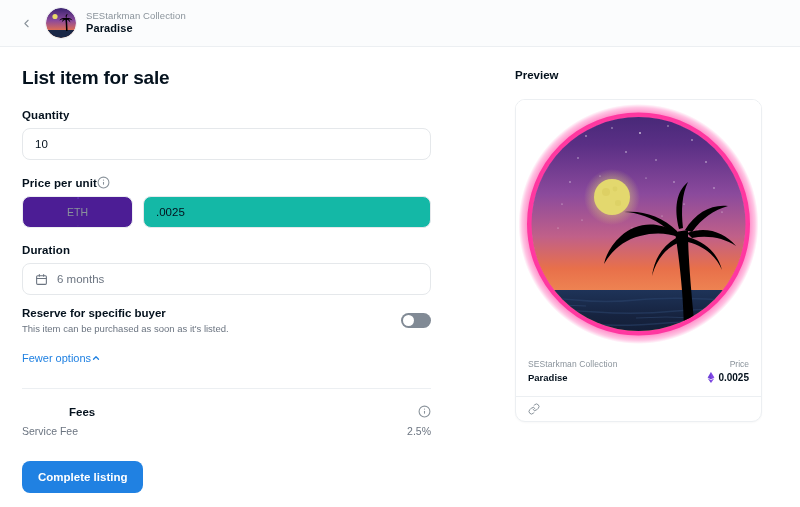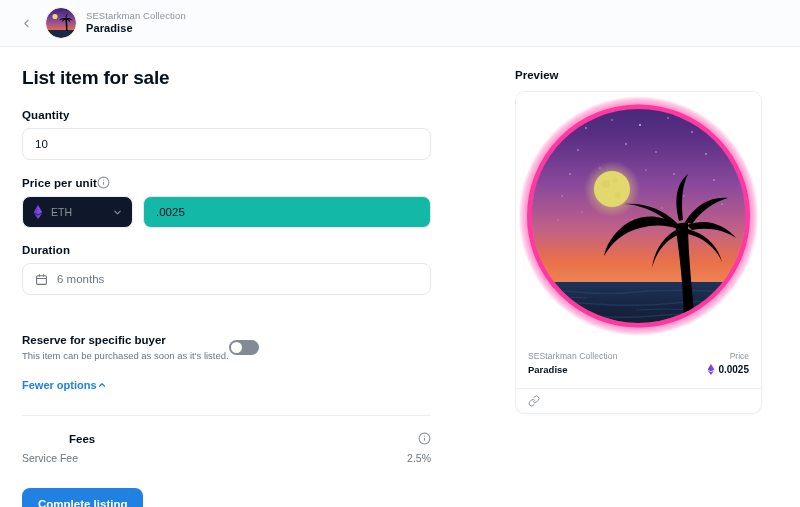--- a/index.html
+++ b/index.html
@@ -55,76 +55,76 @@
     height: 32px; border: 1px solid #e5e8eb; border-radius: 8px;
     background: #fff; display: flex; align-items: center;
     padding: 15px 12px; font-size: 11.5px; color: #04111d;
     width: 409px;
   }
   .hint { font-size: 9px; color: #8a939b; text-align: right; width: 409px; margin-top: 5px; }
 
   .price-row { display: flex; gap: 10px; width: 409px; }
   .token-select {
     width: 111px; height: 32px;
-    background: #0f172a; border: 1px solid #eceff2; border-radius: 8px;
-    display: flex; align-items: center; padding: 0 9px; gap: 7px; cursor: pointer;
+    background: #4c1d95; border: 1px solid #eceff2; border-radius: 8px;
+    display: flex; align-items: center; padding: 0 9px; gap: 7px; cursor: pointer; flex-direction: column;
   }
   .token-label { font-size: 10.5px; color: #8a939b; font-weight: 400; flex: 1 1 auto; }
   .price-input {
     flex: 1 1 auto; height: 32px;
     border: 1px solid #e5e8eb; border-radius: 8px; background: #14b8a6;
     display: flex; align-items: center; padding: 0 12px;
     font-size: 11.5px; color: #04111d;
   }
   .fiat { font-size: 9px; color: #8a939b; text-align: right; width: 409px; margin-top: 5px; }
 
   .duration-box {
     height: 32px; width: 409px;
     border: 1px solid #e5e8eb; border-radius: 8px; background: #fff;
     display: flex; align-items: center; padding: 0 12px; gap: 9px;
     font-size: 11.5px; color: #6b7480; cursor: pointer;
   }
 
   .reserve-row {
-    display: flex; align-items: center; 
-    width: 409px; margin-top: 39px;
+    display: flex; align-items: center; justify-content: space-between;
+    width: 409px; margin-top: 12px;
   }
   .reserve-title { font-size: 11.5px; font-weight: 700; color: #04111d; }
   .reserve-sub { font-size: 9.5px; color: #6b7480; margin-top: 4px; }
   .toggle {
     width: 30px; height: 15px; border-radius: 8px; background: #818a95;
     position: relative; cursor: pointer; flex: 0 0 30px;
   }
   .toggle .knob {
     width: 11px; height: 11px; border-radius: 50%; background: #fff;
     position: absolute; top: 2px; left: 2px;
   }
 
   .fewer {
-    margin-top: 18px; color: #2081e2; font-size: 11px; font-weight: 700;
+    margin-top: 18px; color: #2081e2; font-size: 11px; font-weight: 400;
     display: inline-flex; align-items: center; cursor: pointer;
   }
 
   .divider { width: 409px; height: 1px; background: #eceff2; margin-top: 22px; }
 
   .fees-head { display: flex; align-items: center; justify-content: space-between; width: 409px; margin-top: 16px; }
   .fees-title { font-size: 11.5px; font-weight: 700; color: #04111d; margin-left: 47px; }
   .fee-row { display: flex; align-items: center; justify-content: space-between; width: 409px; margin-top: 7px; }
   .fee-name, .fee-val { font-size: 10.5px; color: #6b7480; }
 
   .cta {
     margin-top: 24px; height: 32px; padding: 0 16px;
     background: #2081e2; border: none; border-radius: 8px;
     color: #fff; font-size: 11.5px; font-weight: 700;
     font-family: "Liberation Sans", sans-serif;
     cursor: pointer; display: inline-flex; align-items: center;
   }
 
   
-  .preview-label { font-size: 11.5px; font-weight: 700; color: #04111d; margin-bottom: 10px; }
+  .preview-label { font-size: 11.5px; font-weight: 700; color: #04111d; margin-bottom: 18px; }
   .card {
     width: 247px; border: 1px solid #eceff2; border-radius: 10px;
     background: #fff; overflow: hidden;
     box-shadow: 0 1px 2px rgba(0,0,0,.03);
   }
   .card-art { width: 100%; height: 248px; display: block; background: #fff; }
   .card-art svg { display: block; }
   .card-info {
     padding: 10px 12px 13px 12px;
     display: flex; justify-content: space-between; align-items: flex-start;

